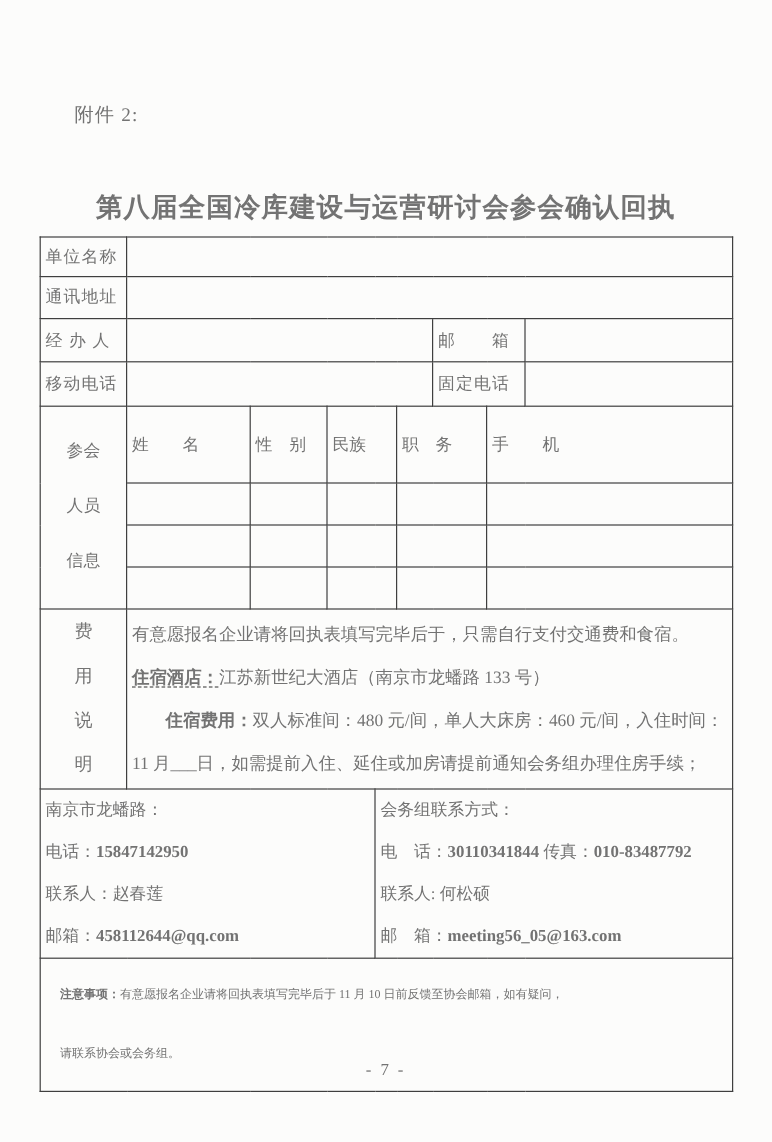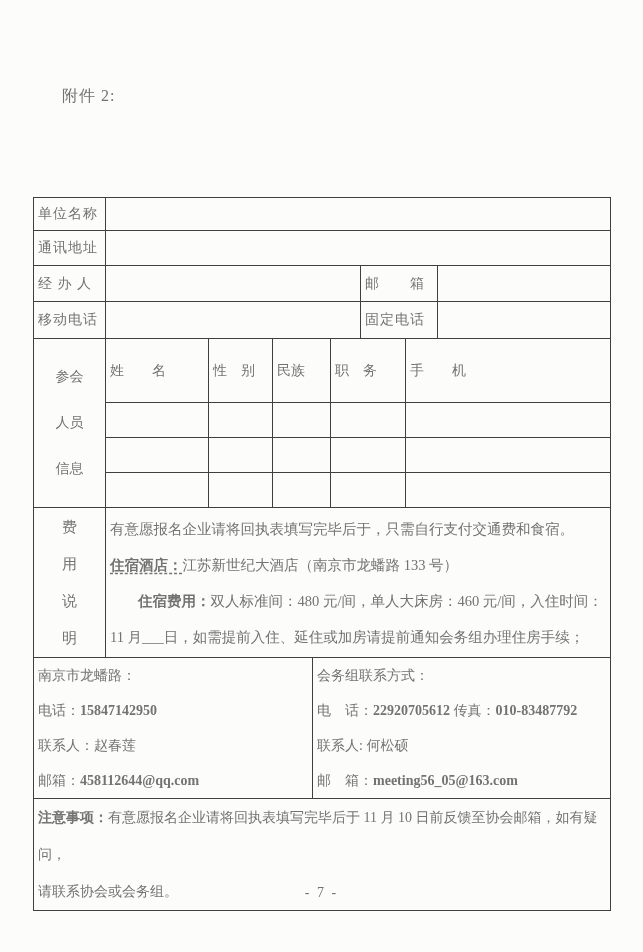--- a/index.html
+++ b/index.html
@@ -43,34 +43,35 @@
   .part-label div{line-height:46px;}
   .fee-label div{line-height:37px;font-size:15px;}
   td.fee-cell{padding:6px 8px 0 12px;vertical-align:top;}
   .fee-cell p{margin:0;line-height:36px;font-size:14.5px;}
   .fee-bold{font-weight:bold;margin-left:28px;}
   .fee-underline{font-weight:bold;text-decoration:underline;text-decoration-style:dashed;text-underline-offset:3px;}
   td.contact-cell{vertical-align:top;padding:4px 6px 0 8px;}
   .contact-cell p{margin:0;line-height:35px;font-size:14px;white-space:nowrap;}
   .cv{font-weight:bold;font-family:"Liberation Serif","DejaVu Serif",serif;}
   td.note-cell{vertical-align:top;padding:4px 8px 0 8px;}
-  .note-cell p{margin:0;line-height:37px;font-size:14px;}
+  .note-cell p{margin:12px;line-height:37px;font-size:10px;}
   .note-label{font-weight:bold;}
   .page-number{
     position:absolute;left:0;top:885px;width:100%;
     text-align:center;font-size:14px;letter-spacing:2px;
   }
 </style>
 </head>
 <body>
 
 <div class="page">
 
   <div class="attachment">附件 2:</div>
 
+  <div class="doc-title">第八届全国冷库建设与运营研讨会参会确认回执</div>
 
   <table class="form">
     <colgroup>
       <col style="width:72px">
         <col style="width:103px">
         <col style="width:64px">
       <col style="width:40px">
         <col style="width:18px">
         <col style="width:30px">
       <col style="width:45px">
@@ -154,21 +155,21 @@
 
     <tr style="height:136px">
       <td colspan="4" class="contact-cell">
         <p>南京市龙蟠路：</p>
         <p><span>电话：</span><span class="cv">15847142950</span></p>
         <p><span>联系人：</span><span>赵春莲</span></p>
         <p><span>邮箱：</span><span class="cv">458112644@qq.com</span></p>
       </td>
       <td colspan="5" class="contact-cell">
         <p>会务组联系方式：</p>
-        <p><span>电　话：</span><span class="cv">22920705612</span>&nbsp;<span>传真：</span><span class="cv">010-83487792</span></p>
+        <p><span>电　话：</span><span class="cv">30110341844</span>&nbsp;<span>传真：</span><span class="cv">010-83487792</span></p>
         <p><span>联系人:</span> <span>何松硕</span></p>
         <p><span>邮　箱：</span><span class="cv">meeting56_05@163.com</span></p>
       </td>
     </tr>
 
     <tr style="height:63px">
       <td colspan="9" class="note-cell">
         <p><span class="note-label">注意事项：</span><span>有意愿报名企业请将回执表填写完毕后于 11 月 10 日前反馈至协会邮箱，如有疑问，</span></p>
         <p>请联系协会或会务组。</p>
       </td>

